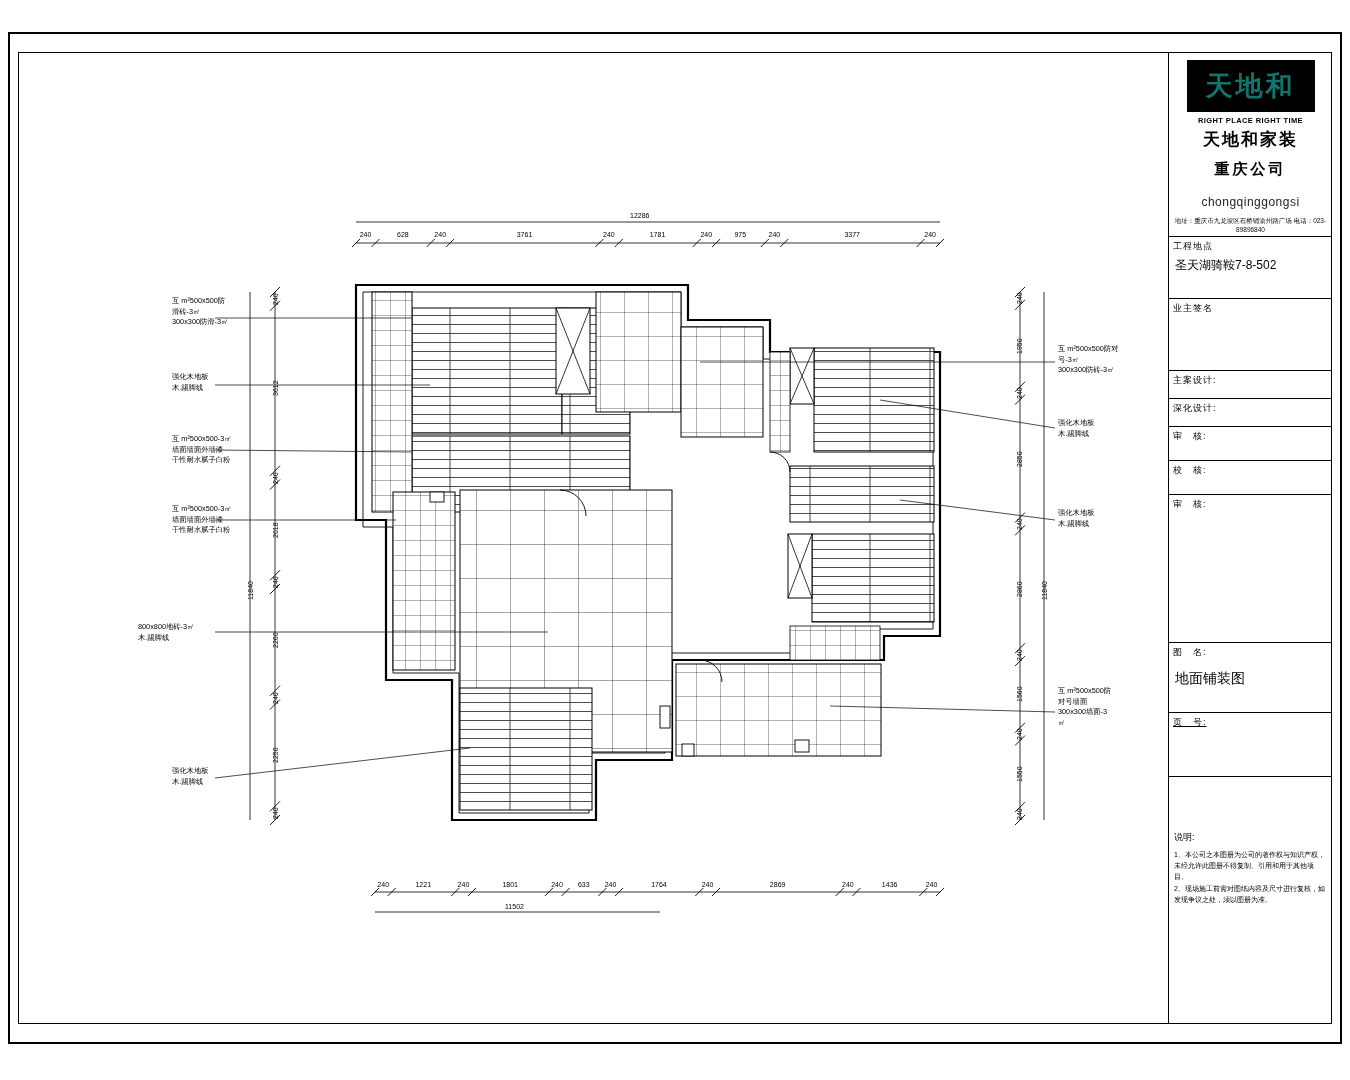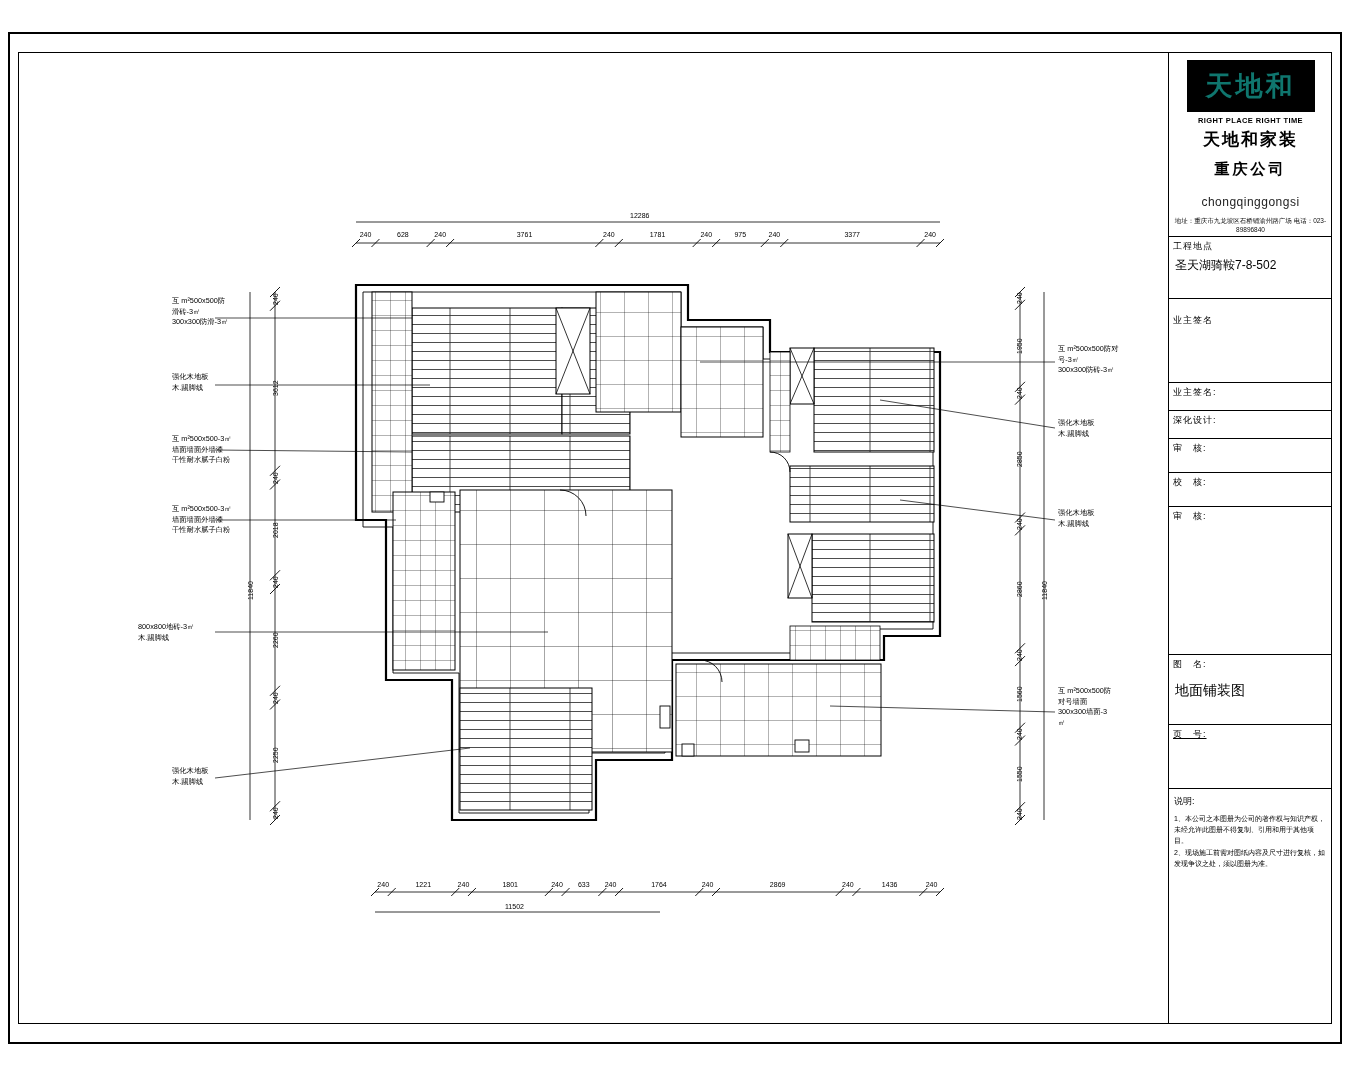--- a/index.html
+++ b/index.html
@@ -313,26 +313,26 @@
       <div class="logo-pin">chongqinggongsi</div>
       <div class="logo-addr">地址：重庆市九龙坡区石桥铺渝州路广场
 电话：023-89896840</div>
     </div>
 
     <div class="tb-row" style="height:62px;">
       <div class="tb-label">工程地点</div>
       <div class="tb-value">圣天湖骑鞍7-8-502</div>
     </div>
 
-    <div class="tb-row" style="height:72px;margin-top:12px;">
+    <div class="tb-row" style="height:72px;">
       <div class="tb-label">业主签名</div>
     </div>
 
     <div class="tb-row" style="height:28px;">
-      <div class="tb-label">业主签名:</div>
+      <div class="tb-label">主案设计:</div>
     </div>
     <div class="tb-row" style="height:28px;">
       <div class="tb-label">深化设计:</div>
     </div>
     <div class="tb-row" style="height:34px;">
       <div class="tb-label">审　核:</div>
     </div>
     <div class="tb-row" style="height:34px;">
       <div class="tb-label">校　核:</div>
     </div>
@@ -343,19 +343,19 @@
     <div class="tb-row" style="height:70px;">
       <div class="tb-label">图　名:</div>
       <div class="tb-value" style="font-size:14px;padding-top:8px;">地面铺装图</div>
     </div>
 
     <div class="tb-row" style="height:64px;text-decoration:underline;">
       <div class="tb-label">页　号:</div>
     </div>
 
 
-    <div style="height:150px;padding:6px 5px;box-sizing:border-box;">
+    <div style="height:150px;padding:6px 5px;box-sizing:border-box;margin-top:48px;">
       <div style="font-size:9px;">说明:</div>
       <div style="font-size:7px;line-height:1.6;white-space:pre-line;margin-top:5px;">1、本公司之本图册为公司的著作权与知识产权，未经允许此图册不得复制、引用和用于其他项目。
 2、现场施工前需对图纸内容及尺寸进行复核，如发现争议之处，须以图册为准。</div>
     </div>
   </div>
 </div>
 
 </body></html>

